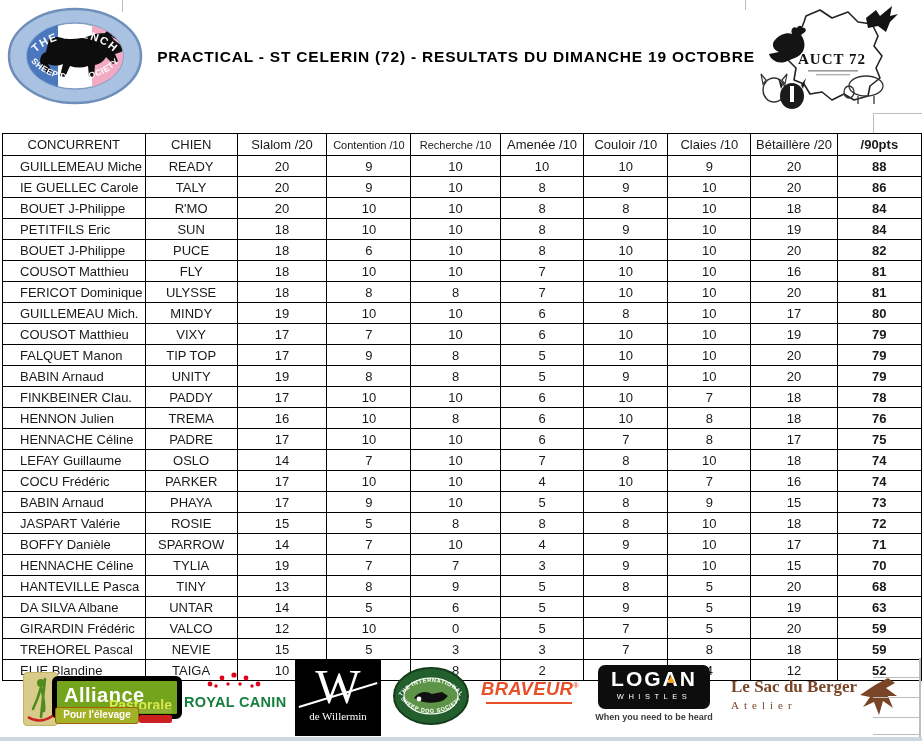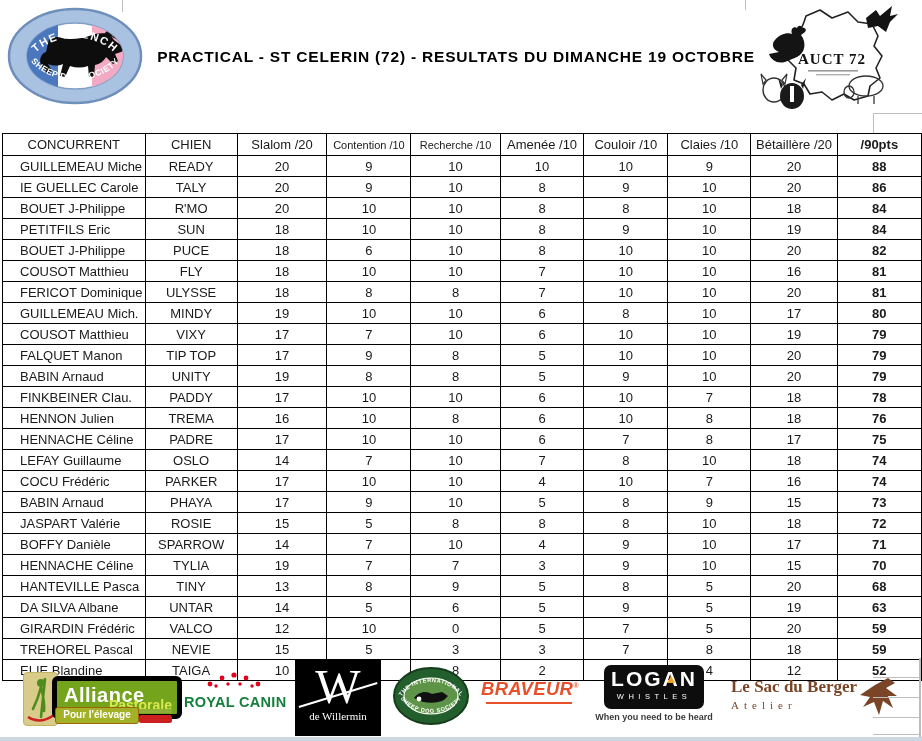--- a/index.html
+++ b/index.html
@@ -53,21 +53,21 @@
   .wl-name{font-family:"Liberation Serif",serif;font-size:11px;color:#fff;margin-top:-4px;}
 
   
   #sp-braveur{width:96px;height:40px;text-align:center;}
   .br-text{font-size:18.5px;font-weight:bold;font-style:italic;color:#e8502a;letter-spacing:.3px;white-space:nowrap;}
   .br-reg{font-size:7px;vertical-align:super;color:#e8502a;}
   .br-underline{margin:2px auto 0 auto;width:86px;height:2px;background:#e8502a;}
 
   
   #sp-logan{width:132px;height:66px;display:flex;flex-direction:column;align-items:center;}
-  .lg-box{width:100px;height:44px;background:#0d0d0d;border-radius:7px;text-align:center;padding-top:2px;box-sizing:border-box;}
+  .lg-box{width:112px;height:44px;background:#0d0d0d;border-radius:7px;text-align:center;padding-top:2px;box-sizing:border-box;}
   .lg-word{font-size:21px;font-weight:bold;color:#fff;letter-spacing:2px;line-height:24px;}
   .lg-a{position:relative;display:inline-block;}
   .lg-tri{position:absolute;left:50%;top:9px;transform:translateX(-50%);width:0;height:0;
           border-left:4px solid transparent;border-right:4px solid transparent;border-bottom:7px solid #f5a01e;}
   .lg-sub{font-size:7.5px;color:#fff;letter-spacing:4.5px;margin-top:1px;}
   .lg-tag{font-size:9px;color:#3a3a3a;font-weight:bold;margin-top:3px;white-space:nowrap;}
 
   
   #sp-sac{width:168px;height:58px;}
   .sb-text{position:absolute;left:0;top:8px;width:132px;color:#7a4527;}

